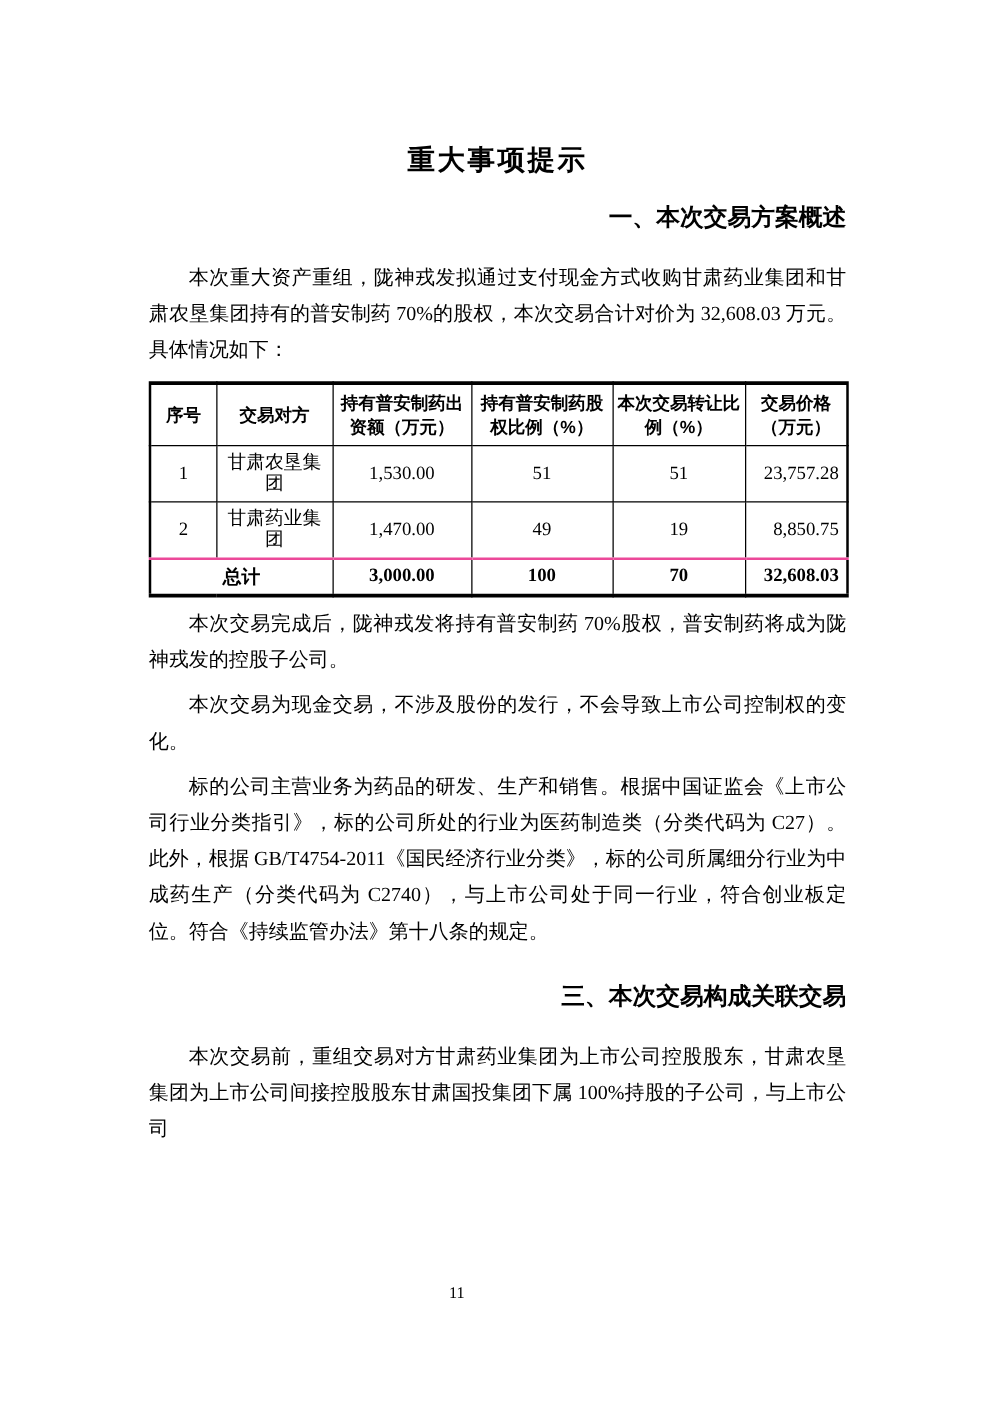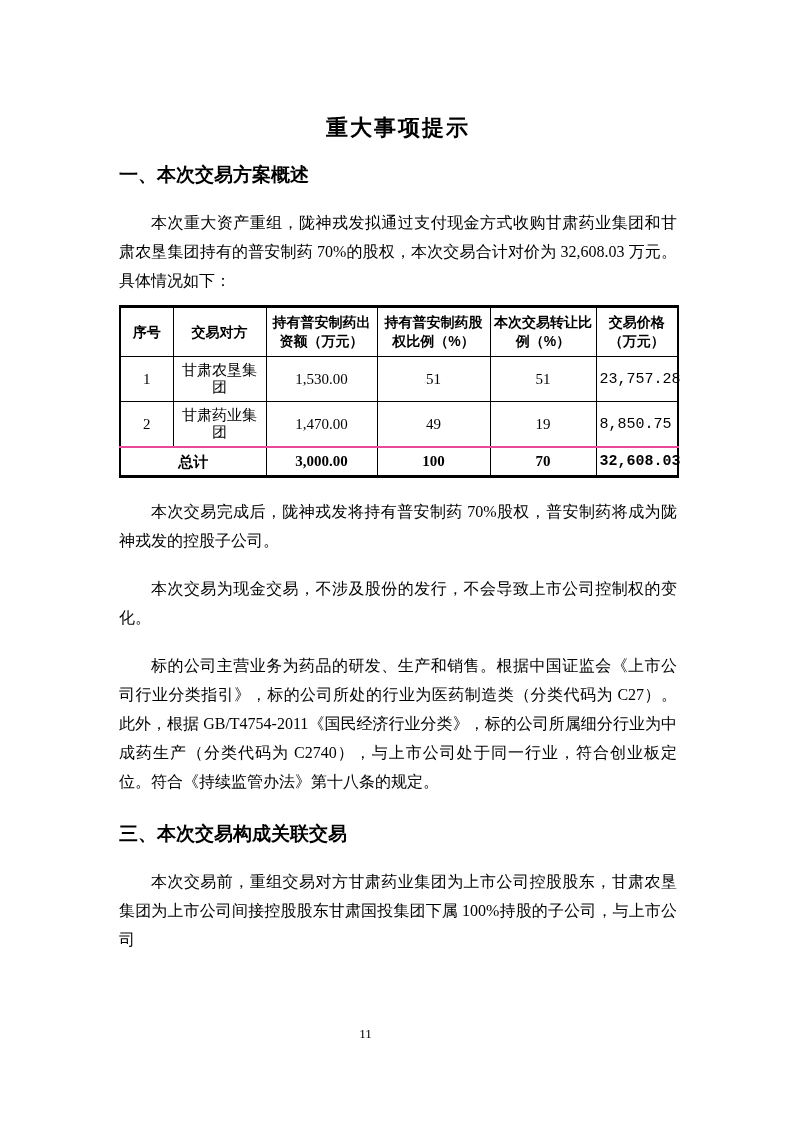--- a/index.html
+++ b/index.html
@@ -25,31 +25,31 @@
     line-height: 28px;
     text-align: center;
     letter-spacing: 2px;
     margin: 0 0 20px 0;
   }
   .body-text {
     font-size: 16px;
     line-height: 29px;
     text-align: justify;
     text-indent: 32px;
-    margin-top: 19px;
+    margin-top: 7px;
   }
   .body-text.first-after-title { margin-top: 20px; }
   .body-text.continued { text-align-last: justify; }
   .section-heading {
     font-family: "Liberation Sans", "DejaVu Sans", sans-serif;
     font-weight: bold;
     font-size: 19px;
     line-height: 26px;
     margin: 22px 0 20px 0;
-    text-align: left;
+    text-align: right;
   }
   .section-heading.h1 { margin-top: 12px; }
   .section-heading.h3 { margin-top: 25px; }
   table.deal-table {
     width: 558px;
     border-collapse: collapse;
     table-layout: fixed;
     margin: 10px 0 0 0;
     border-top: 3px solid #000;
     border-bottom: 3px solid #000;
@@ -66,21 +66,21 @@
     font-weight: bold;
     font-size: 14px;
     line-height: 19px;
     padding: 5px 3px;
   }
   table.deal-table td {
     font-size: 15px;
     line-height: 17px;
     padding: 5px 3px;
   }
-  table.deal-table td.num-right { text-align: right; padding-right: 6px; font-family: Liberation Mono, monospace; }
+  table.deal-table td.num-right { text-align: right; padding-right: 6px; }
   table.deal-table tr.total-row td {
     font-weight: bold;
     border-top: 2px solid #ec4899;
   }
   table.deal-table tr.total-row td.total-label {
     font-family: "Liberation Sans", "DejaVu Sans", sans-serif;
   }
   .page-number {
     position: absolute;
     left: 0;

